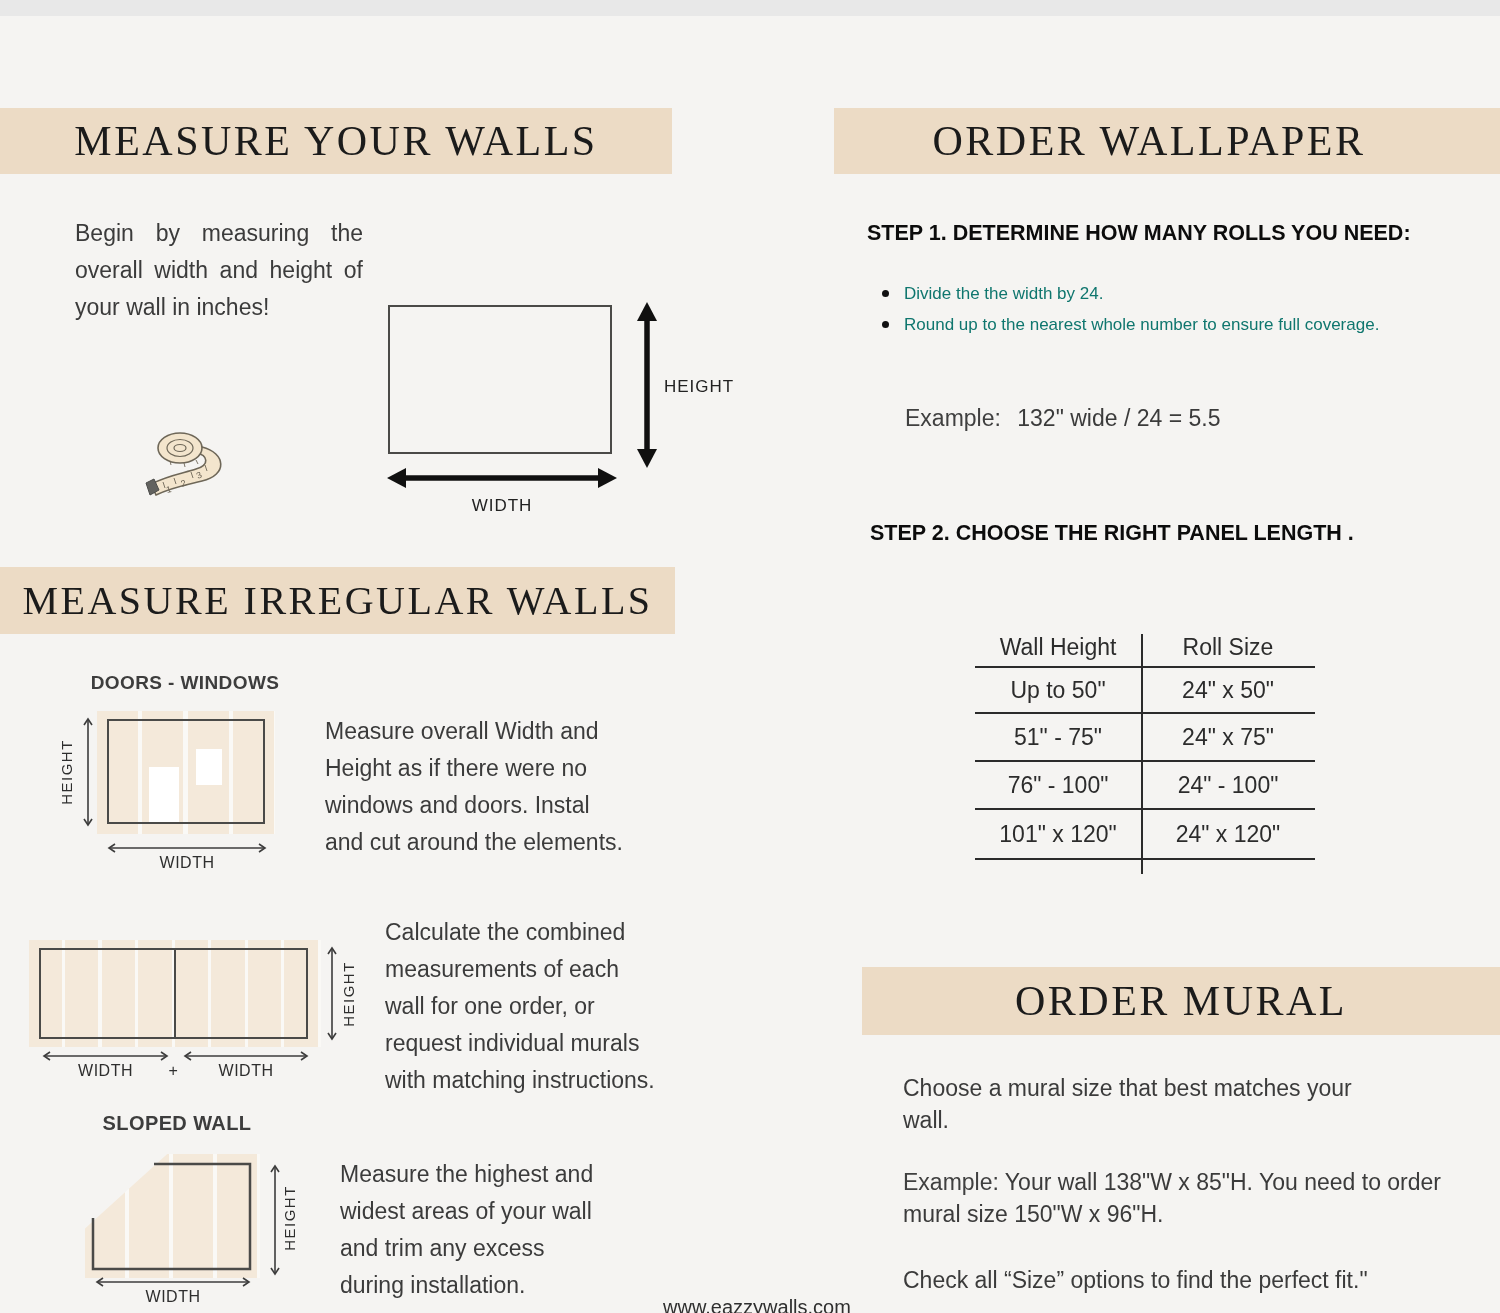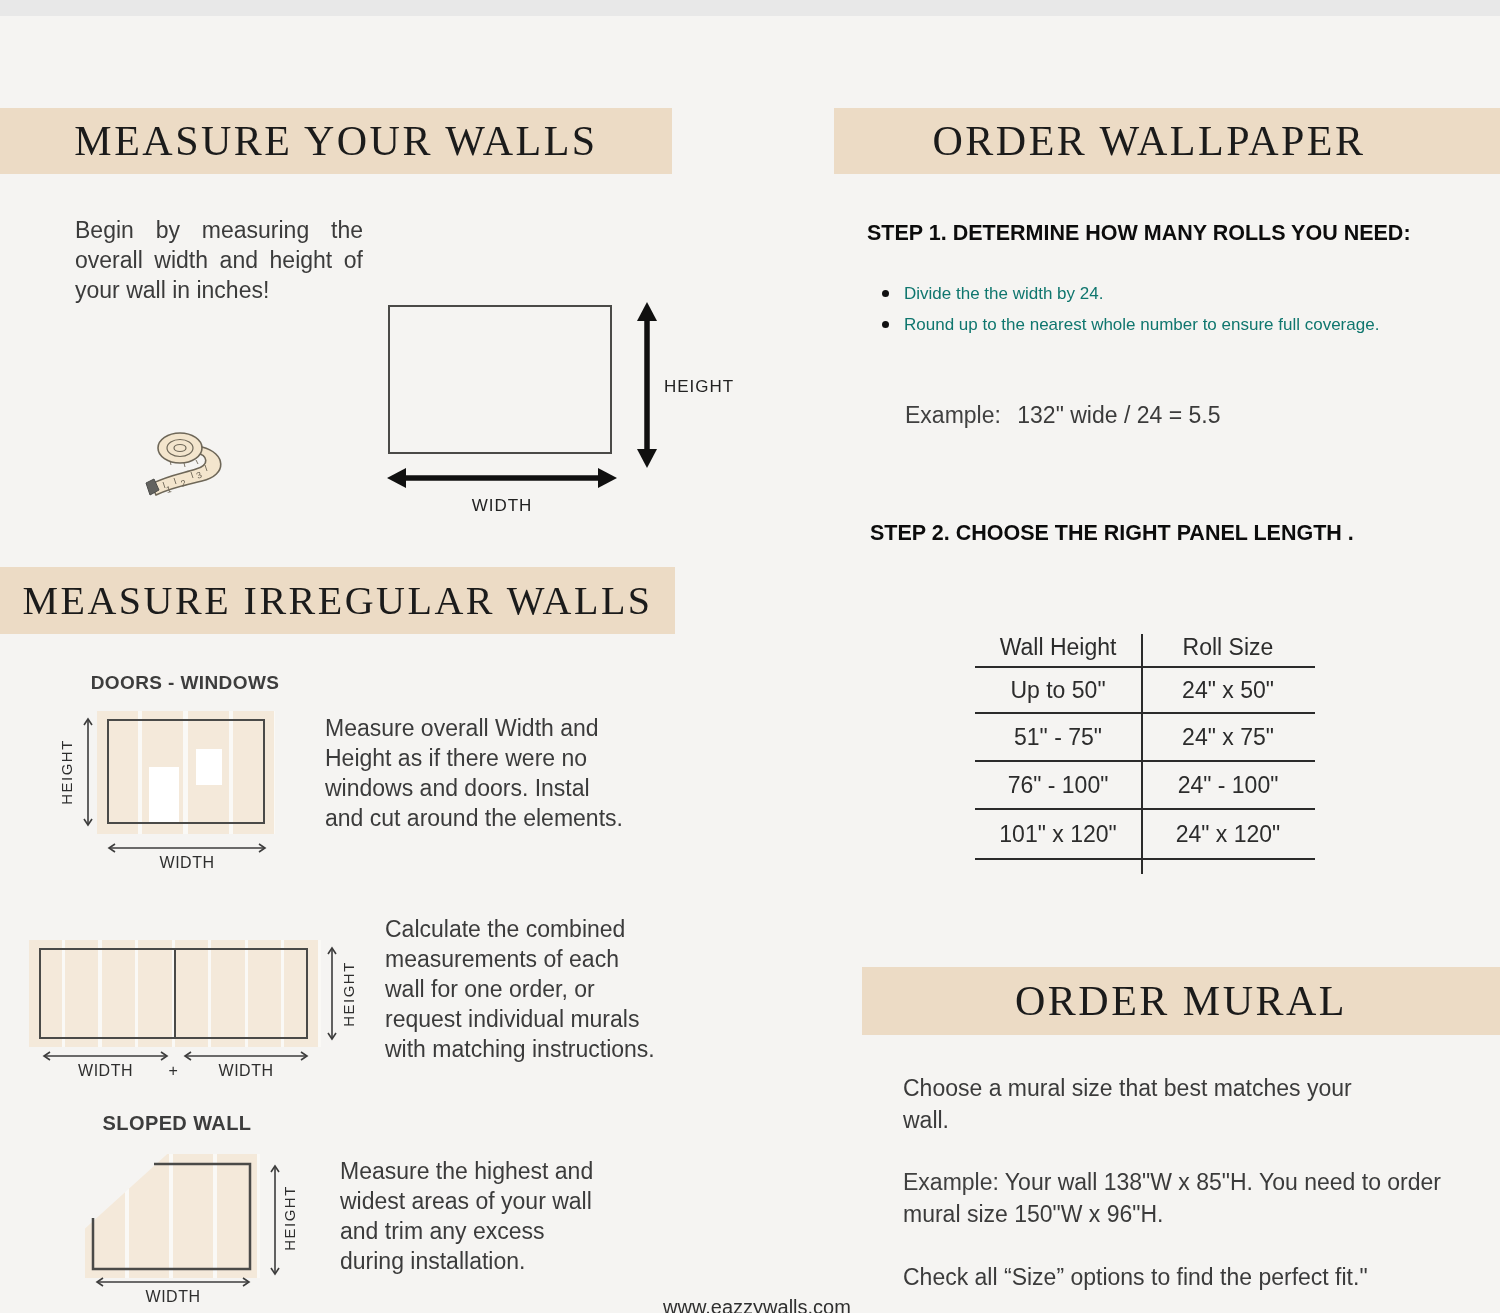--- a/index.html
+++ b/index.html
@@ -9,21 +9,21 @@
     font-family:"Liberation Sans",sans-serif;color:#3b3b3b;
   }
   .abs{position:absolute;}
   
   .banner{background:#ecdbc5;display:flex;align-items:center;justify-content:center;}
   .banner-title{
     font-family:"Liberation Serif",serif;font-weight:400;color:#1b1b1b;
     font-size:42px;letter-spacing:2.5px;white-space:nowrap;
   }
   
-  .body-text{font-size:23px;line-height:30px;color:#3b3b3b;}
+  .body-text{font-size:23px;line-height:37px;color:#3b3b3b;}
   .justify{text-align:justify;}
   .preline{white-space:pre-line;}
   .mini-label{font-size:19px;font-weight:700;color:#3d3d3d;letter-spacing:.4px;text-align:center;white-space:nowrap;}
   .dim-label{font-size:17px;color:#222;letter-spacing:1px;text-align:center;}
   .dim-label-sm{font-size:15px;color:#2e2e2e;letter-spacing:1.5px;text-align:center;}
   .rot{transform:rotate(-90deg);transform-origin:center center;}
   
   .wall-outline{border:2px solid #4a4a48;background:transparent;box-sizing:border-box;}
   .panels-a{background:repeating-linear-gradient(90deg,#f4e9da 0 41px,#faf9f6 41px 45.5px);}
   .panels-b{background:repeating-linear-gradient(90deg,#f4e9da 0 33px,#faf9f6 33px 36.5px);}

